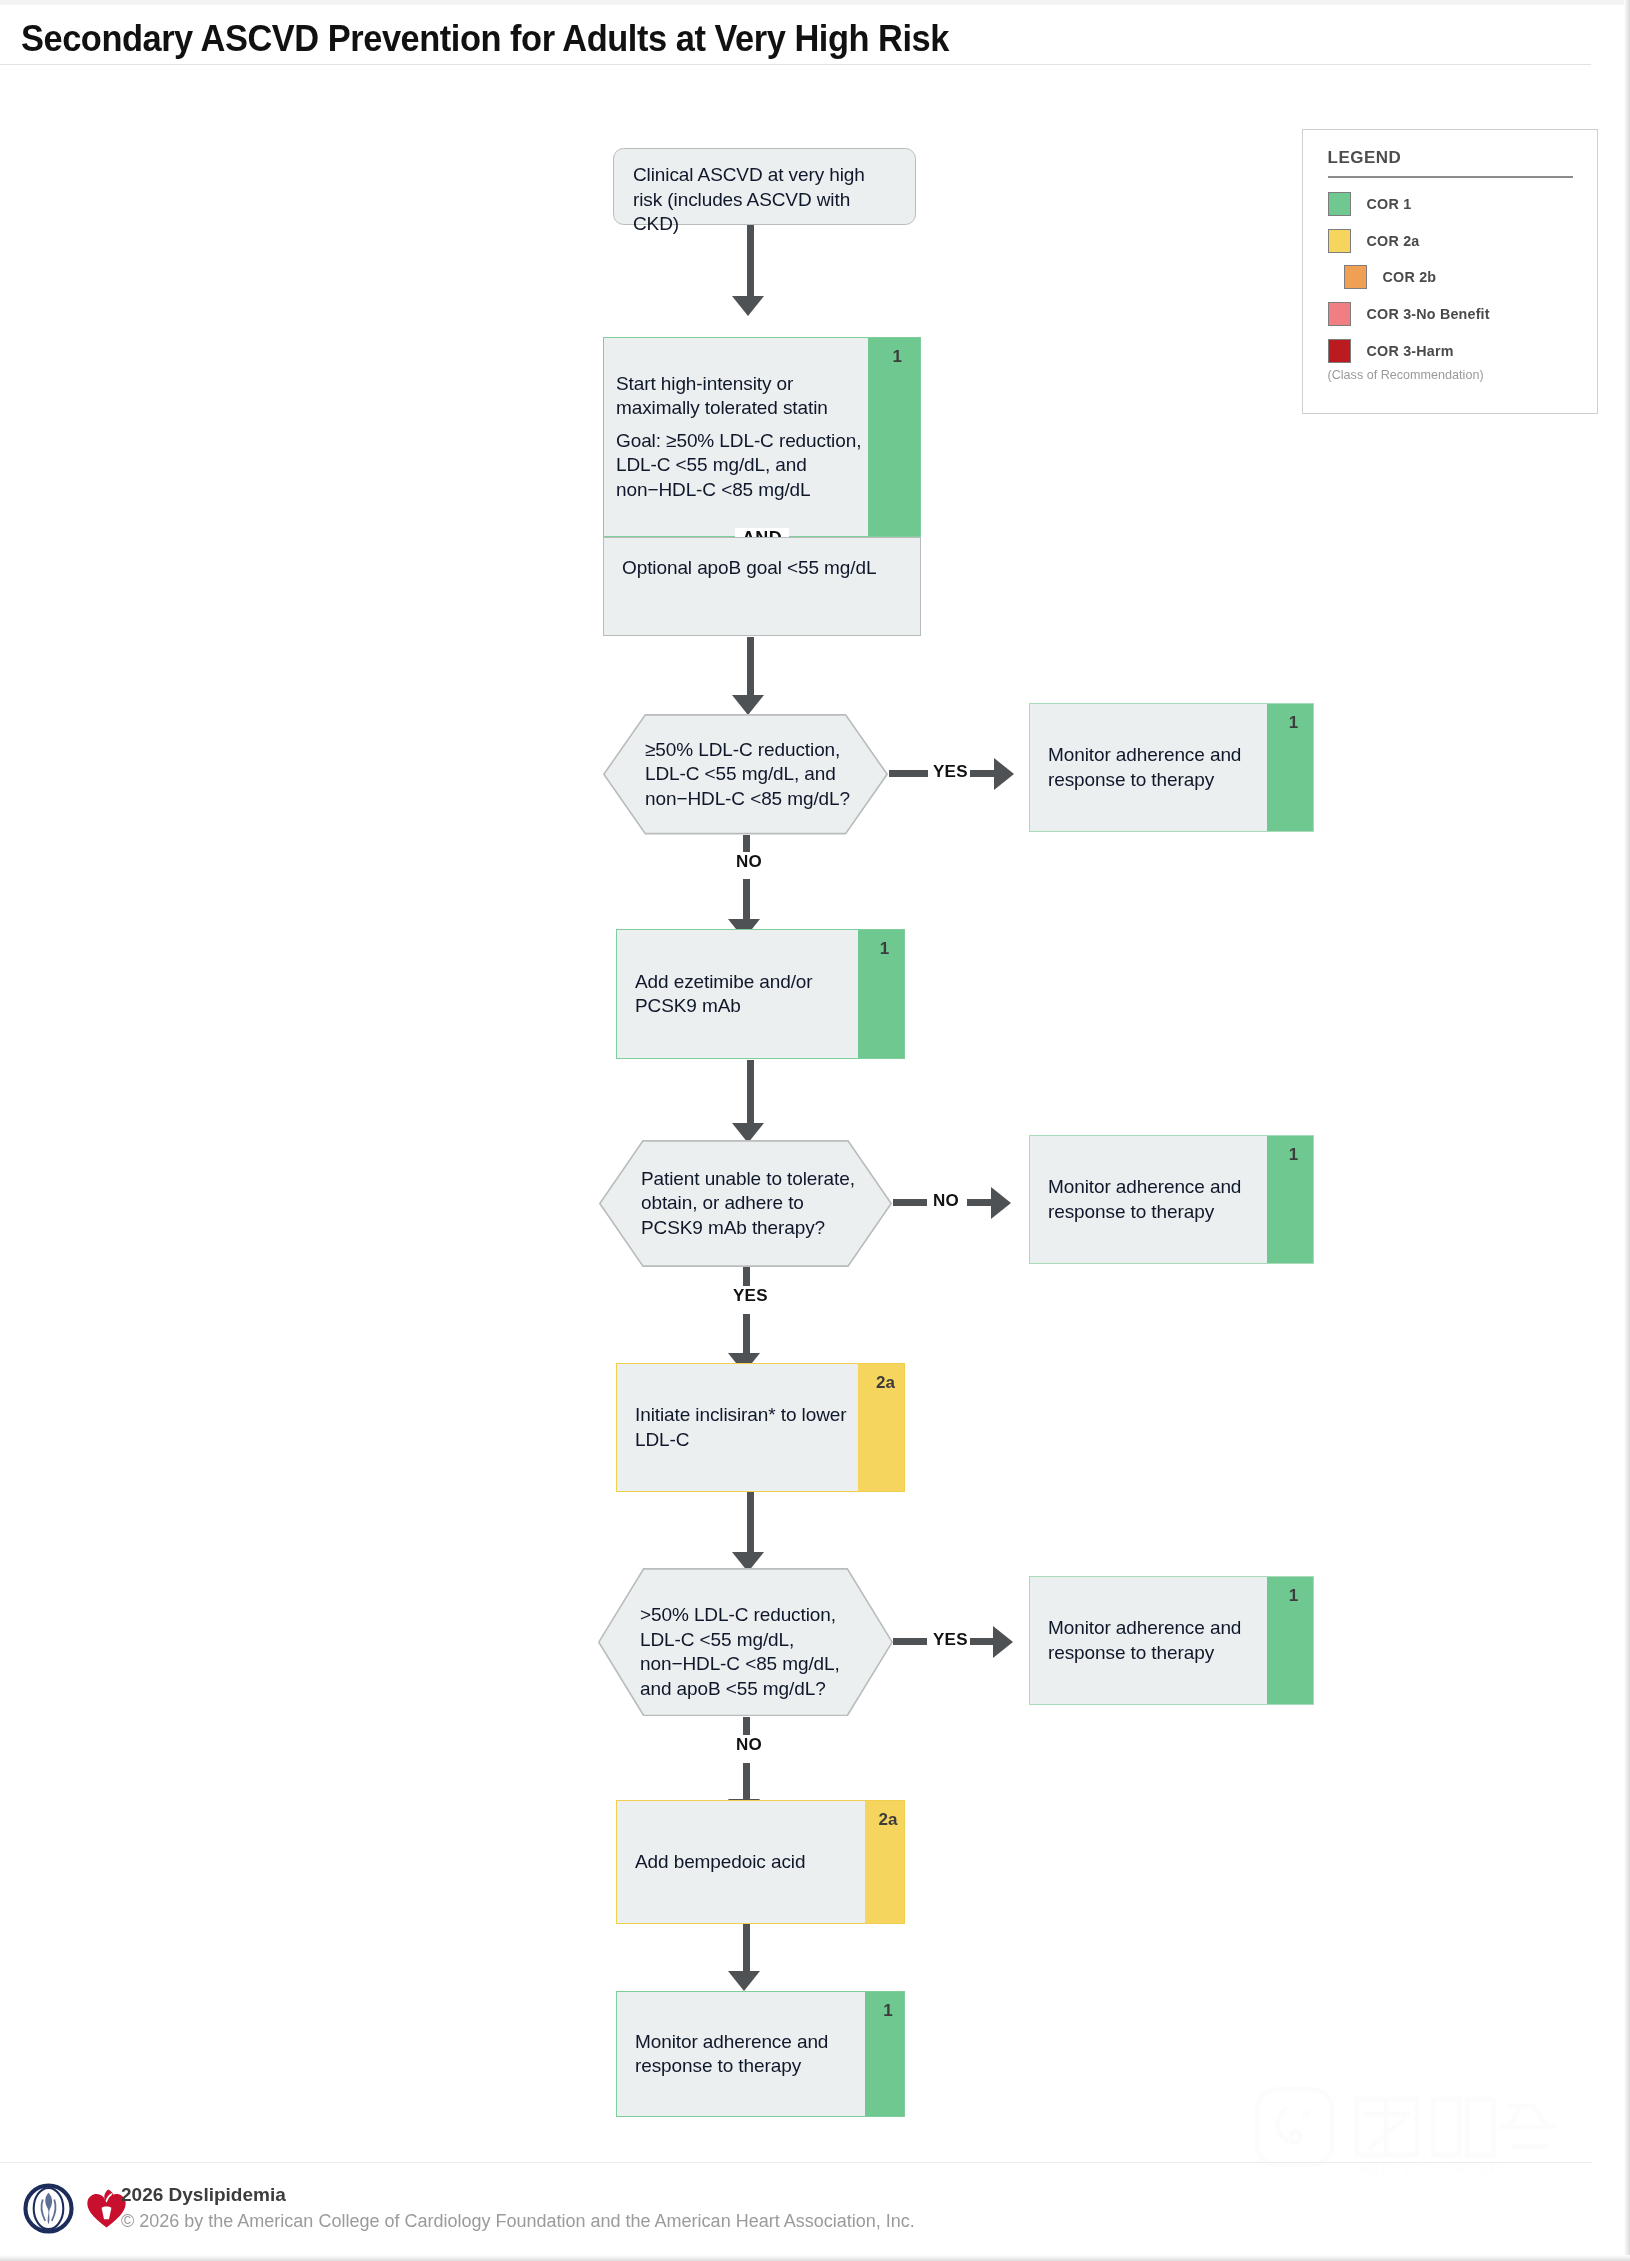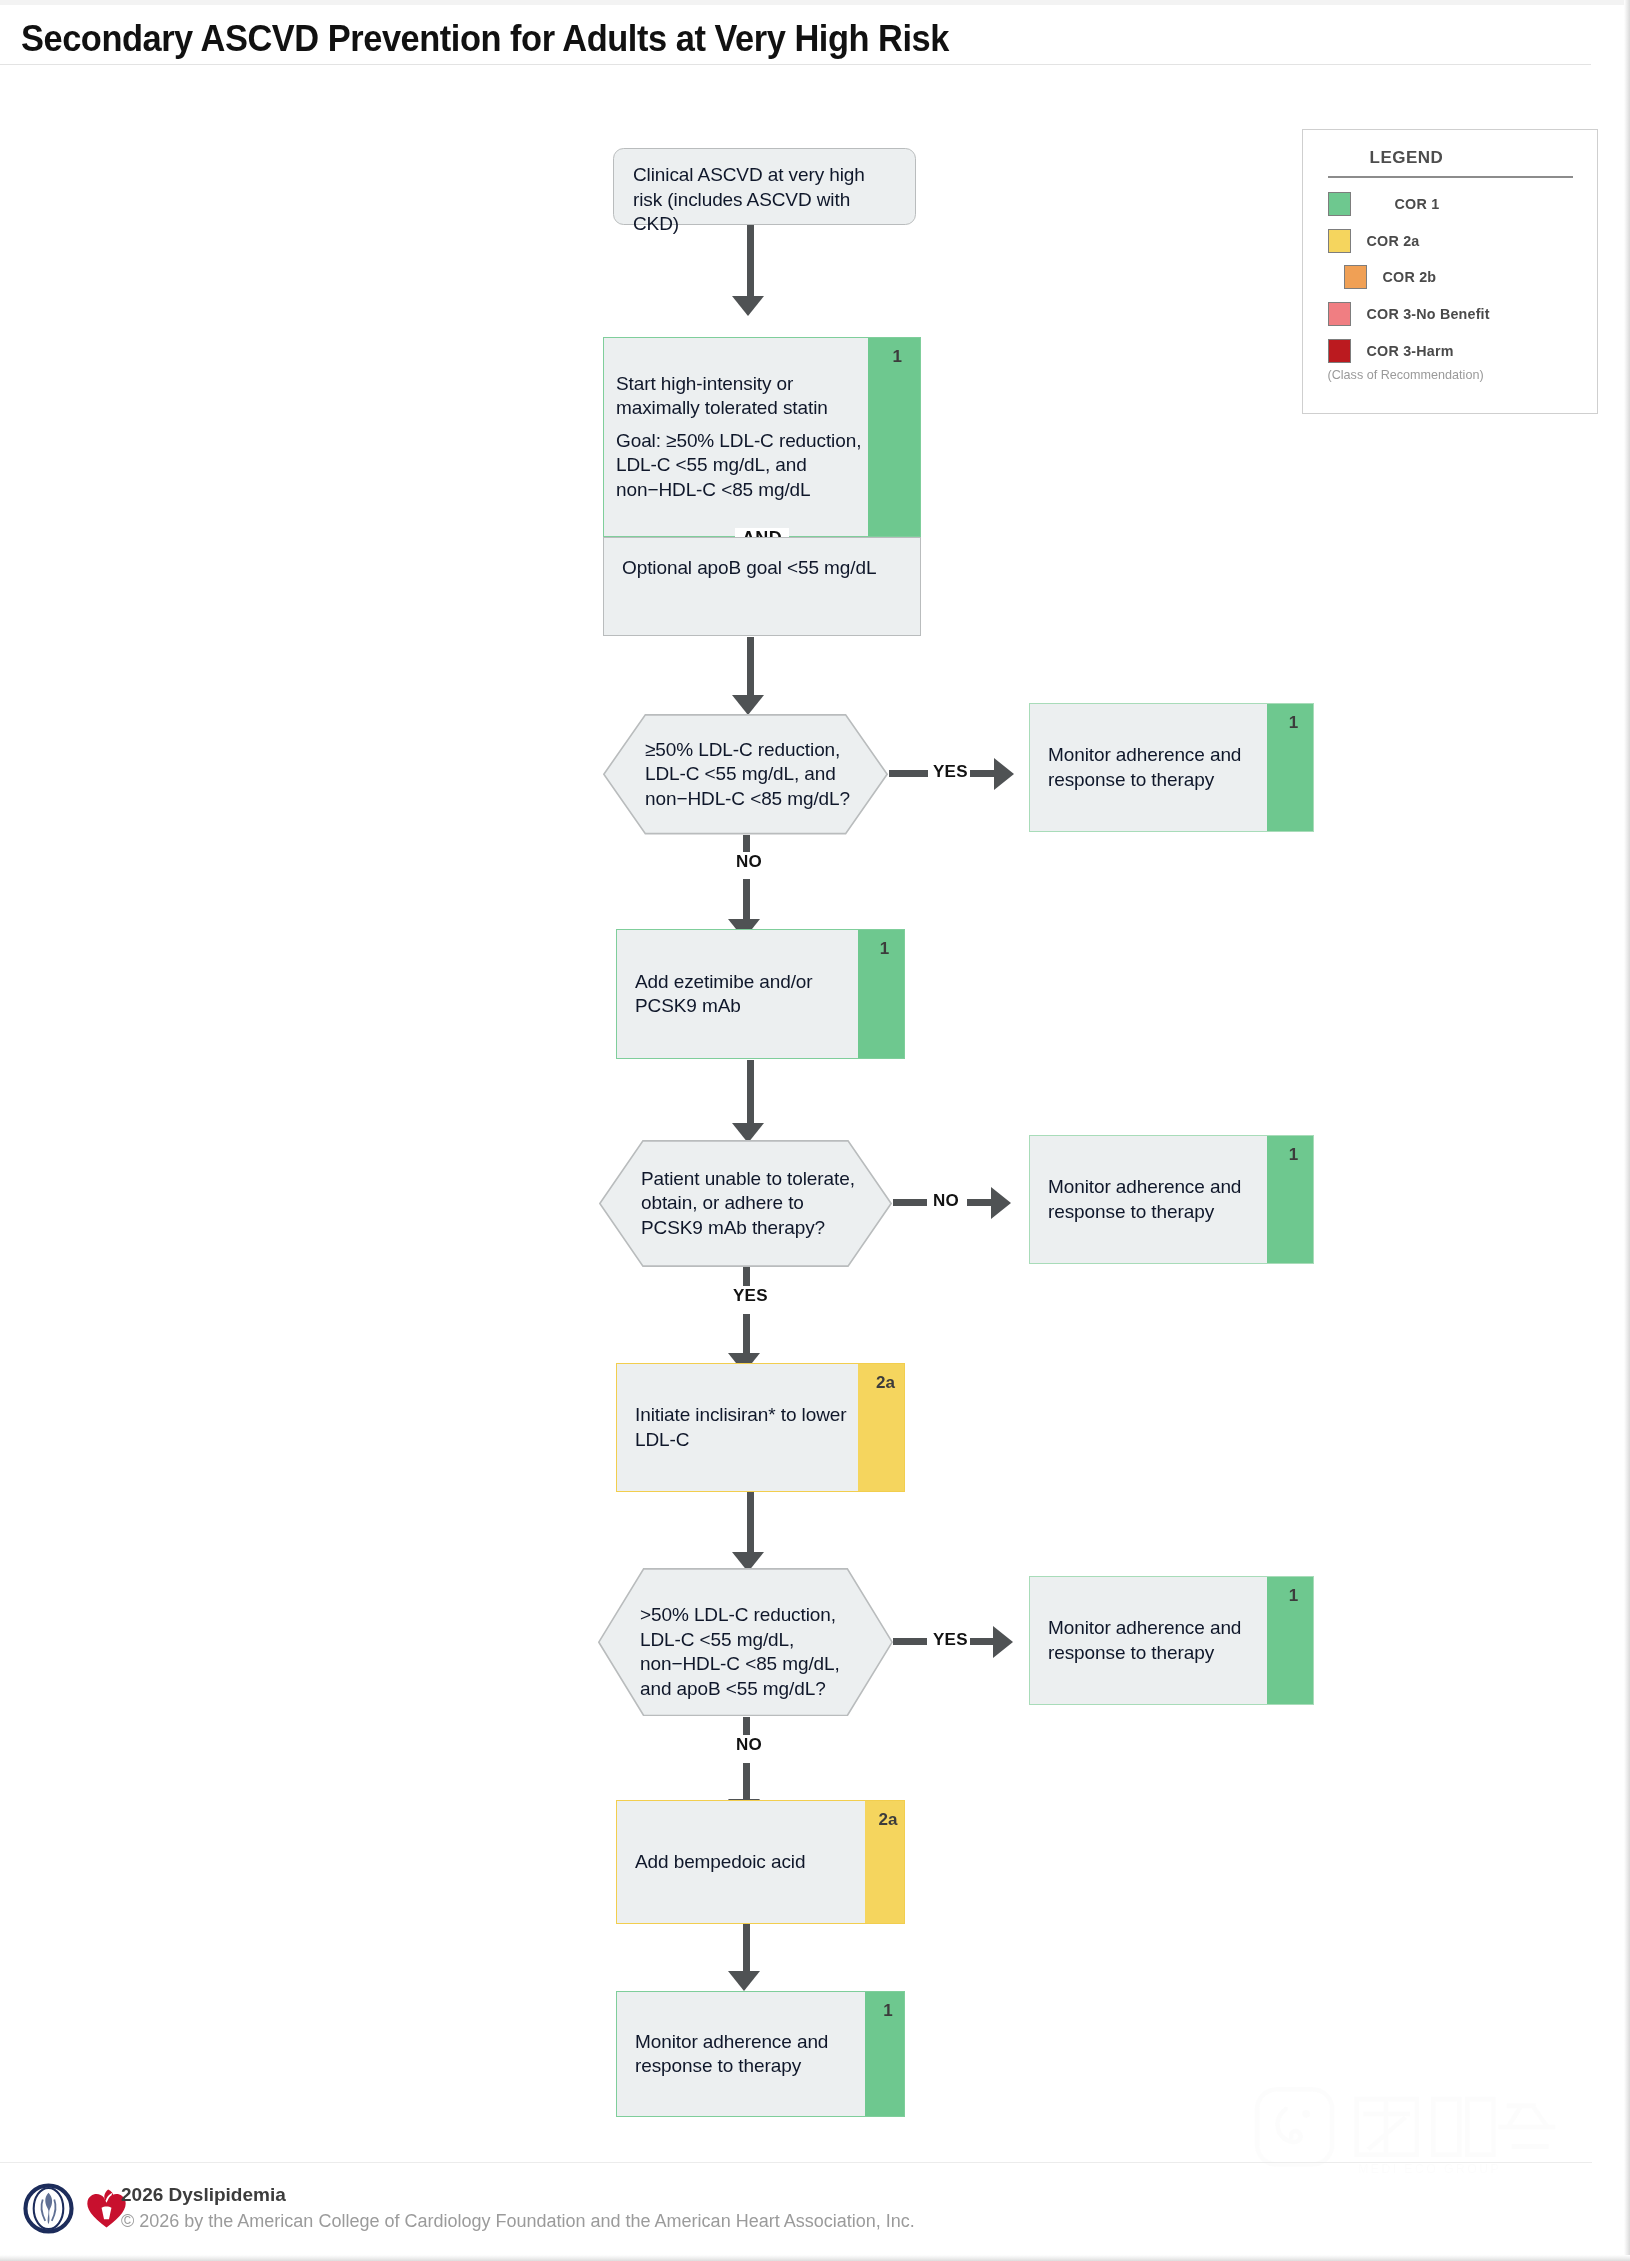--- a/index.html
+++ b/index.html
@@ -71,21 +71,20 @@
     box-sizing: border-box;
   }
   #legend-title {
     position: absolute;
     left: 24.5px; top: 18px;
     font-size: 17px;
     font-weight: 700;
     letter-spacing: 0.5px;
     color: #4d4d4d;
     font-family: "Liberation Sans Narrow", "Liberation Sans", sans-serif;
-    margin-left: 42px;
   }
   #legend-rule {
     position: absolute;
     left: 24.5px; top: 46px; width: 245px; height: 1.6px;
     background: #8c8c8c;
   }
   .legend-row {
     position: absolute;
     left: 24.5px;
     height: 24.5px;
@@ -301,21 +300,21 @@
 
   <div id="title-bar">
     <div id="title-text">Secondary ASCVD Prevention for Adults at Very High Risk</div>
   </div>
   <div class="title-rule"></div>
 
   <div id="legend">
     <div id="legend-title">LEGEND</div>
     <div id="legend-rule"></div>
 
-    <div class="legend-row" style="top:62px;gap:28px;">
+    <div class="legend-row" style="top:62px;">
       <span class="legend-swatch" style="background:#6ec88f;"></span>
       <span class="legend-label">COR 1</span>
     </div>
     <div class="legend-row" style="top:99px;">
       <span class="legend-swatch" style="background:#f5d55e;"></span>
       <span class="legend-label">COR 2a</span>
     </div>
     <div class="legend-row" style="top:135px;padding-left:16px;">
       <span class="legend-swatch" style="background:#f0a055;"></span>
       <span class="legend-label">COR 2b</span>

